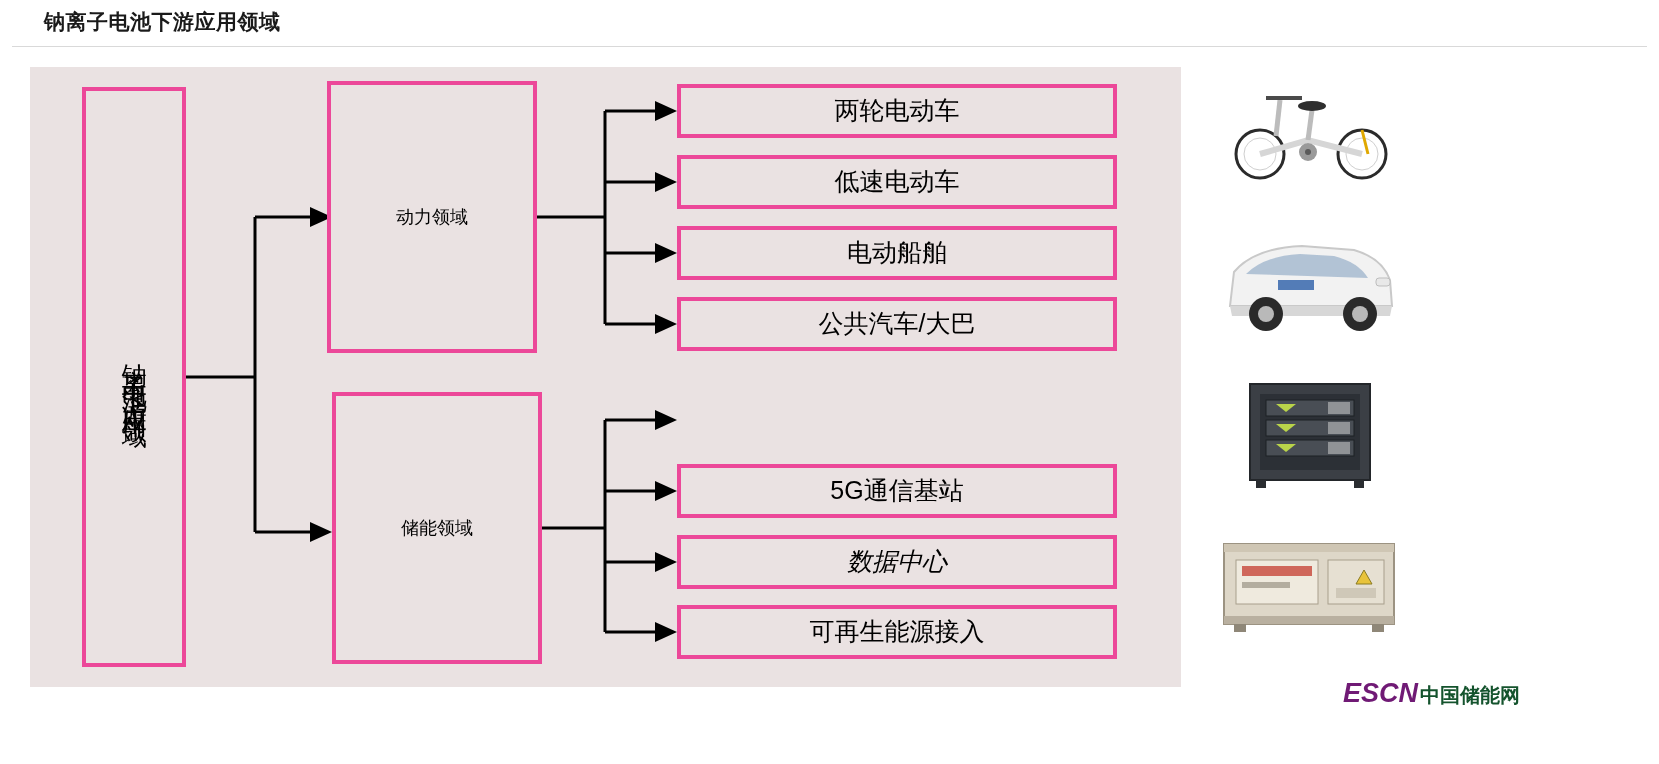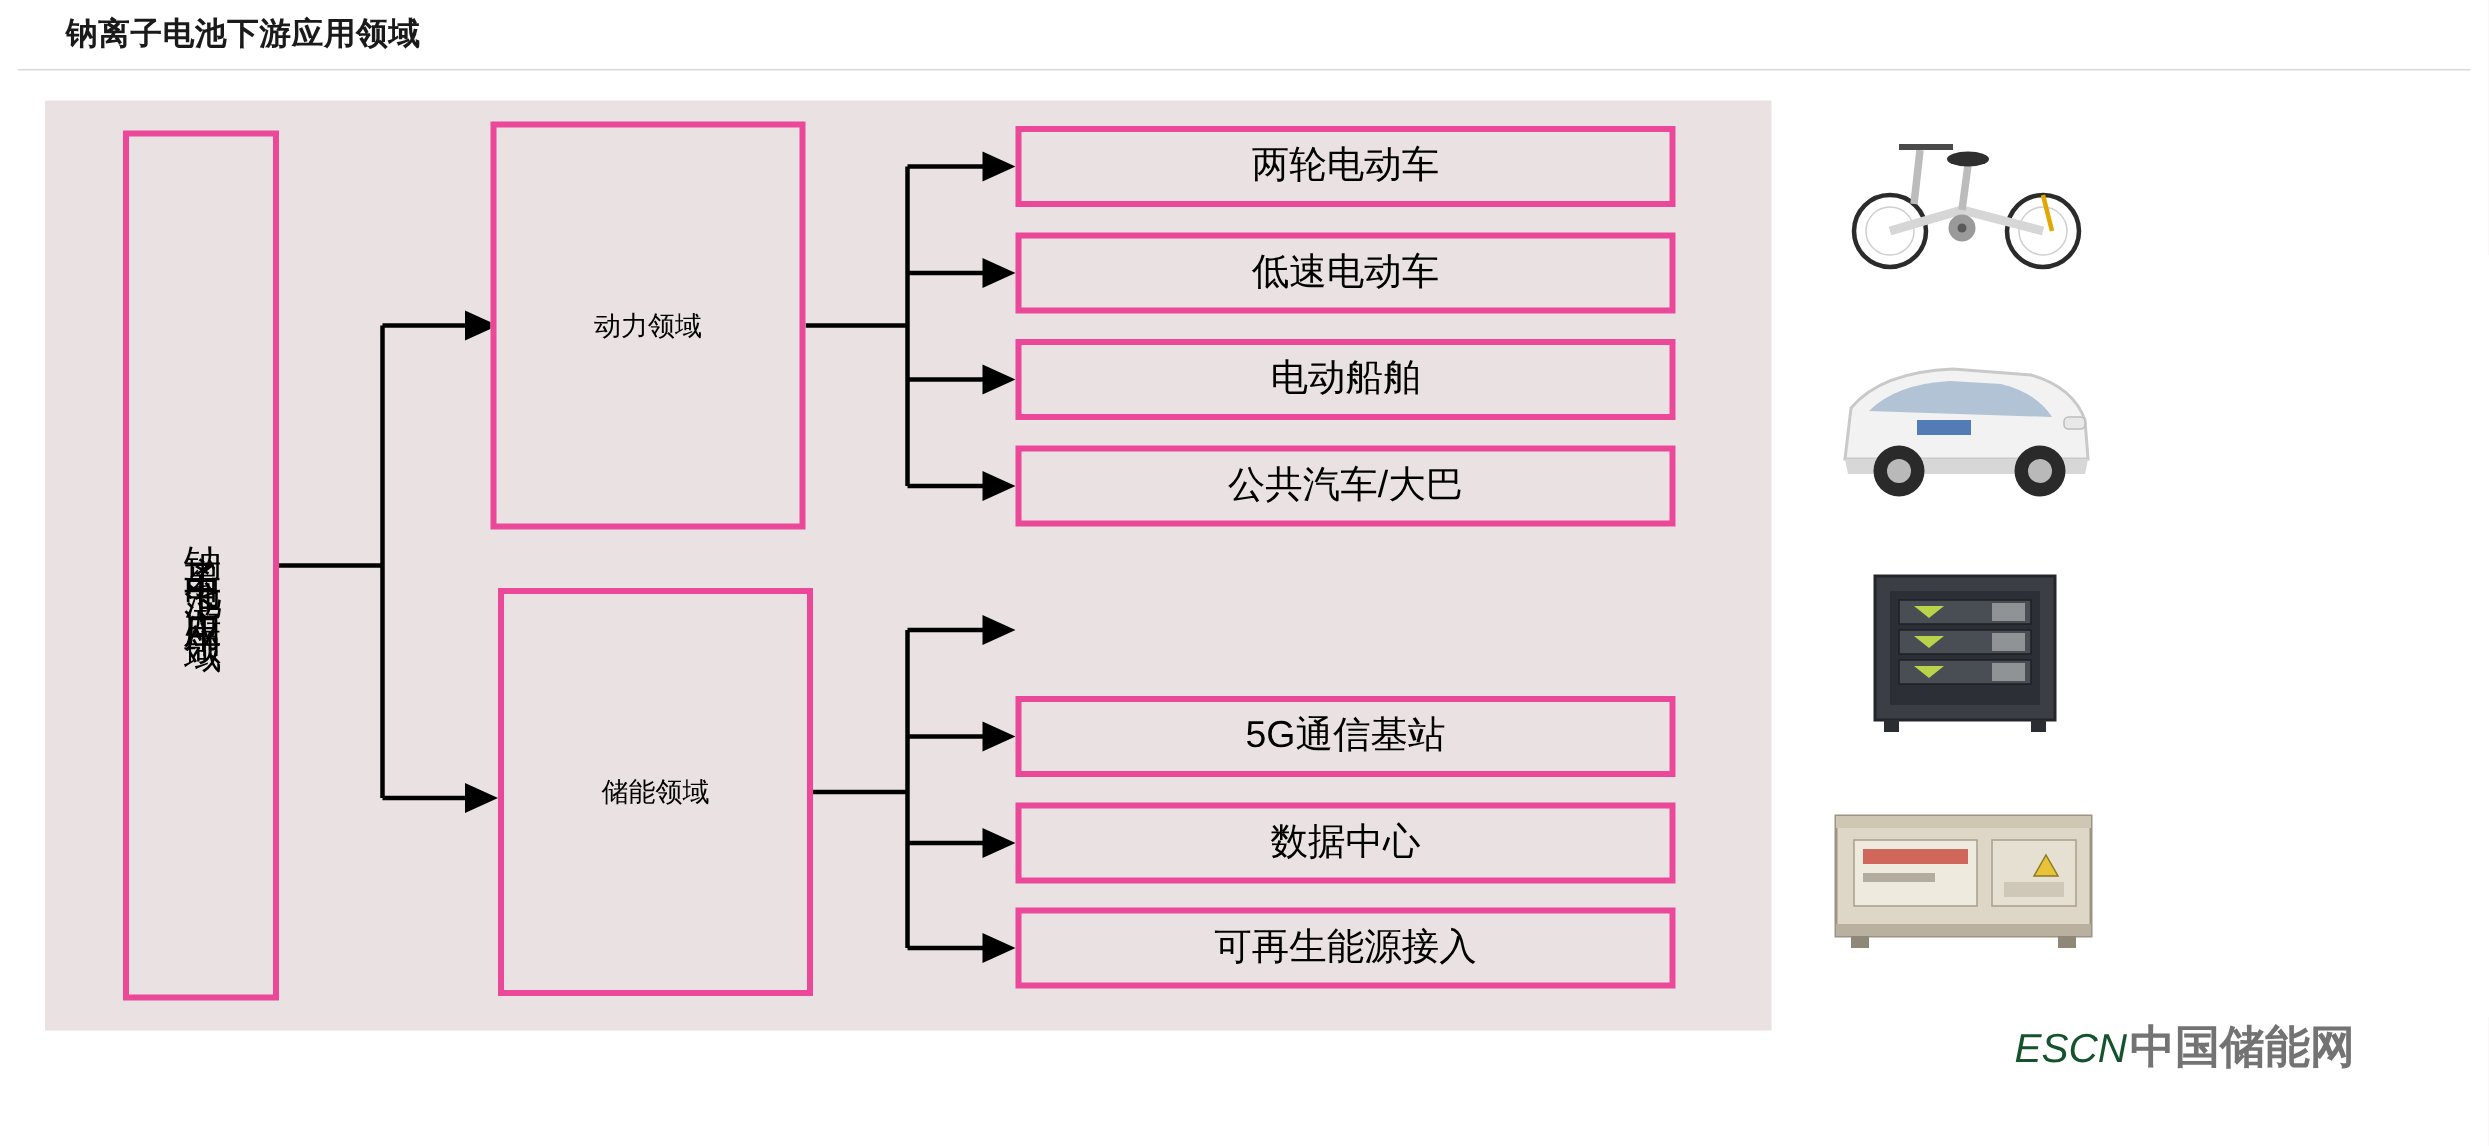--- a/index.html
+++ b/index.html
@@ -81,21 +81,21 @@
     height: 54px;
     font-size: 25px;
   }
   
   .leaf-0 { top: 17px; }
   .leaf-1 { top: 88px; }
   .leaf-2 { top: 159px; }
   .leaf-3 { top: 230px; }
   .leaf-4 { top: 326px; }
   .leaf-5 { top: 397px; }
-  .leaf-6 { top: 468px; }
+  .leaf-6 { top: 468px; font-style: italic; }
   .leaf-7 { top: 538px; }
 
   .connectors {
     position: absolute;
     left: 0;
     top: 0;
     width: 1151px;
     height: 620px;
     pointer-events: none;
   }
@@ -123,22 +123,22 @@
   .logo {
     position: absolute;
     left: 1343px;
     top: 678px;
     display: flex;
     align-items: baseline;
     font-size: 27px;
     font-weight: bold;
     letter-spacing: 0px;
   }
-  .logo .escn { color: #14532d; font-family: "Liberation Sans", sans-serif; font-style: italic; font-weight: normal; }
-  .logo .cn { color: #737373; font-size: 30px; margin-left: 2px; }
+  .logo .escn { color: #701a75; font-family: "Liberation Sans", sans-serif; font-style: italic; font-weight: bold; }
+  .logo .cn { color: #14532d; font-size: 20px; margin-left: 2px; }
 </style>
 </head>
 <body>
 
 <div class="page-title">钠离子电池下游应用领域</div>
 <div class="title-rule"></div>
 
 <div class="diagram-panel">
 
   <svg class="connectors" viewBox="0 0 1151 620" xmlns="http://www.w3.org/2000/svg">

